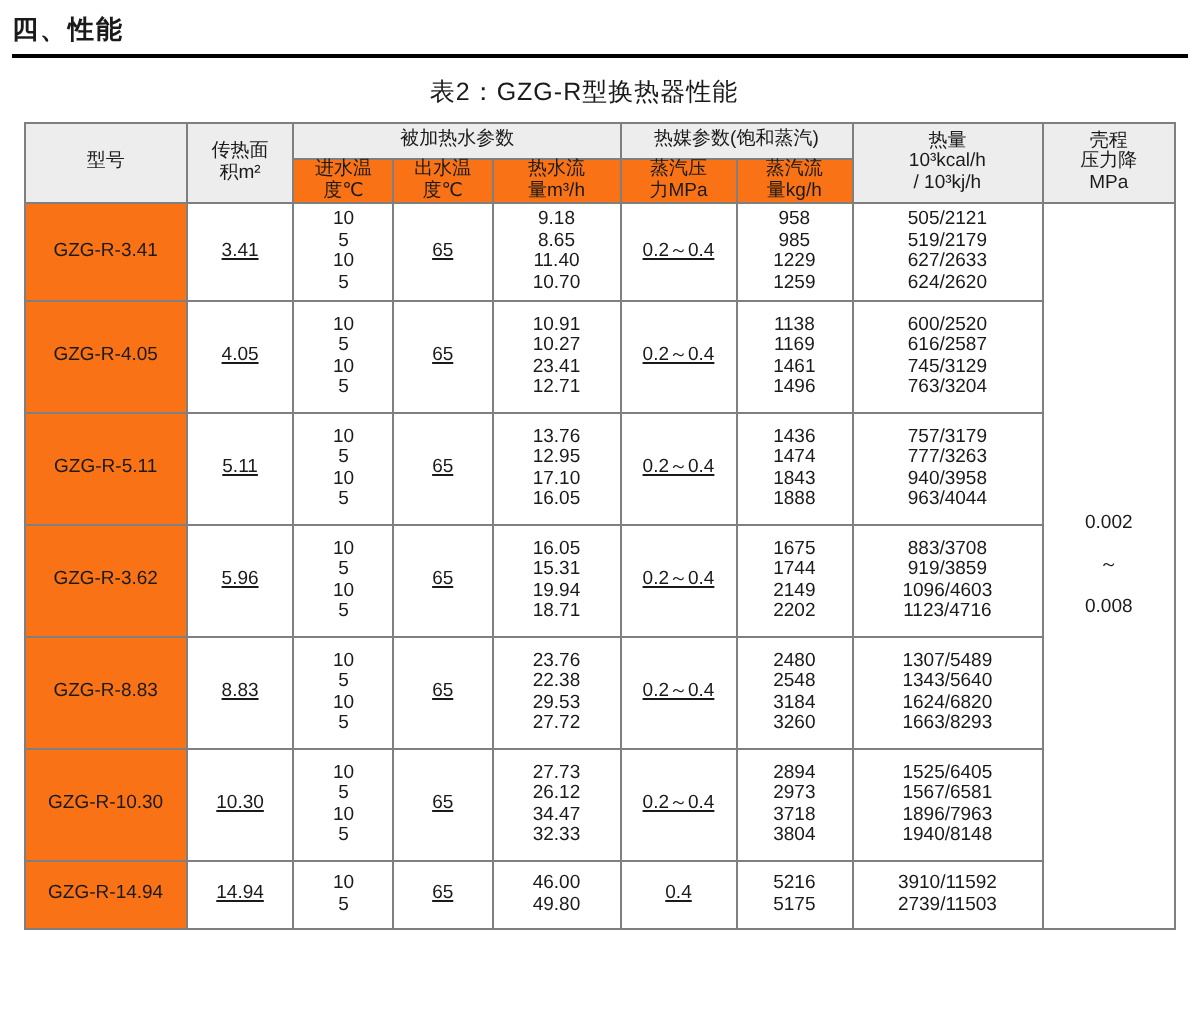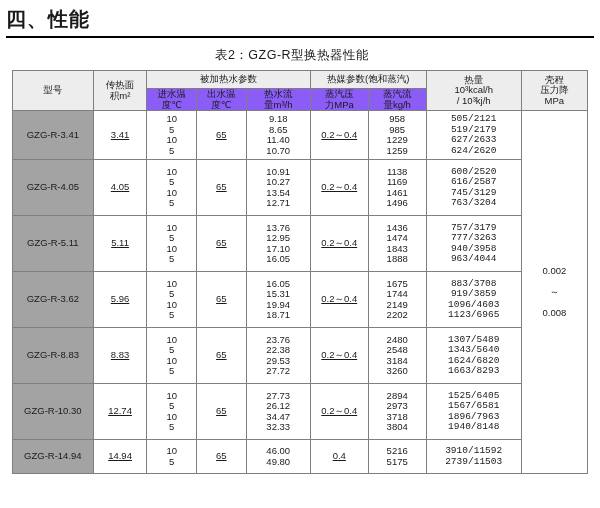--- a/index.html
+++ b/index.html
@@ -5,21 +5,21 @@
   html,body{margin:0;padding:0;}
   body{
     width:600px;height:508px;
     background:#ffffff;
     font-family:"Liberation Sans","DejaVu Sans",sans-serif;
     color:#1a1a1a;
     overflow:hidden;
   }
   .page{position:relative;width:600px;height:508px;}
   .section-title{
-    font-size:20px;
+    font-size:13px;
     font-weight:bold;
     margin:6px 0 0 6px;
     letter-spacing:1px;
   }
   .rule{
     width:588px;height:2px;background:#000;margin:3px 0 0 6px;
   }
   .table-caption{
     text-align:center;
     font-size:12.5px;
@@ -40,42 +40,41 @@
     font-weight:normal;
     padding:0;
     line-height:1.12;
   }
   .hdr{
     background:#ededed;
     font-size:10px;
     height:17px;
   }
   .hdr-tall{
-    background:#8b5cf6;
+    background:#f97316;
     font-size:10px;
   }
   .model{
-    background:#a3a3a3;
+    background:#f97316;
     font-size:10px;
     letter-spacing:0;
   }
   .area{
     font-size:10px;
     text-decoration:underline;
   }
   .multi{
     font-size:9.5px;
     line-height:1.25;
     white-space:pre-line;
   }
   .heat{
     font-size:9.5px;
     line-height:1.25;
     white-space:pre-line;
-    font-family:Liberation Mono, monospace;
   }
   .press{
     font-size:10px;
     line-height:1.6;
     white-space:pre-line;
     margin-top:20px;
   }
   .cellpad{padding:2px 1px;}
 </style>
 </head>
@@ -158,21 +157,21 @@
       <tr style="height:56px">
         <td class="model">GZG-R-4.05</td>
         <td class="area">4.05</td>
         <td class="multi">10
 5
 10
 5</td>
         <td class="area">65</td>
         <td class="multi">10.91
 10.27
-13.54
+23.41
 12.71</td>
         <td class="area">0.2～0.4</td>
         <td class="multi">1138
 1169
 1461
 1496</td>
         <td class="heat">600/2520
 616/2587
 745/3129
 763/3204</td>
@@ -214,21 +213,21 @@
 19.94
 18.71</td>
         <td class="area">0.2～0.4</td>
         <td class="multi">1675
 1744
 2149
 2202</td>
         <td class="heat">883/3708
 919/3859
 1096/4603
-1123/6965</td>
+1123/4716</td>
       </tr>
 
       <tr style="height:56px">
         <td class="model">GZG-R-8.83</td>
         <td class="area">8.83</td>
         <td class="multi">10
 5
 10
 5</td>
         <td class="area">65</td>
@@ -242,21 +241,21 @@
 3184
 3260</td>
         <td class="heat">1307/5489
 1343/5640
 1624/6820
 1663/8293</td>
       </tr>
 
       <tr style="height:56px">
         <td class="model">GZG-R-10.30</td>
-        <td class="area">12.74</td>
+        <td class="area">10.30</td>
         <td class="multi">10
 5
 10
 5</td>
         <td class="area">65</td>
         <td class="multi">27.73
 26.12
 34.47
 32.33</td>
         <td class="area">0.2～0.4</td>

